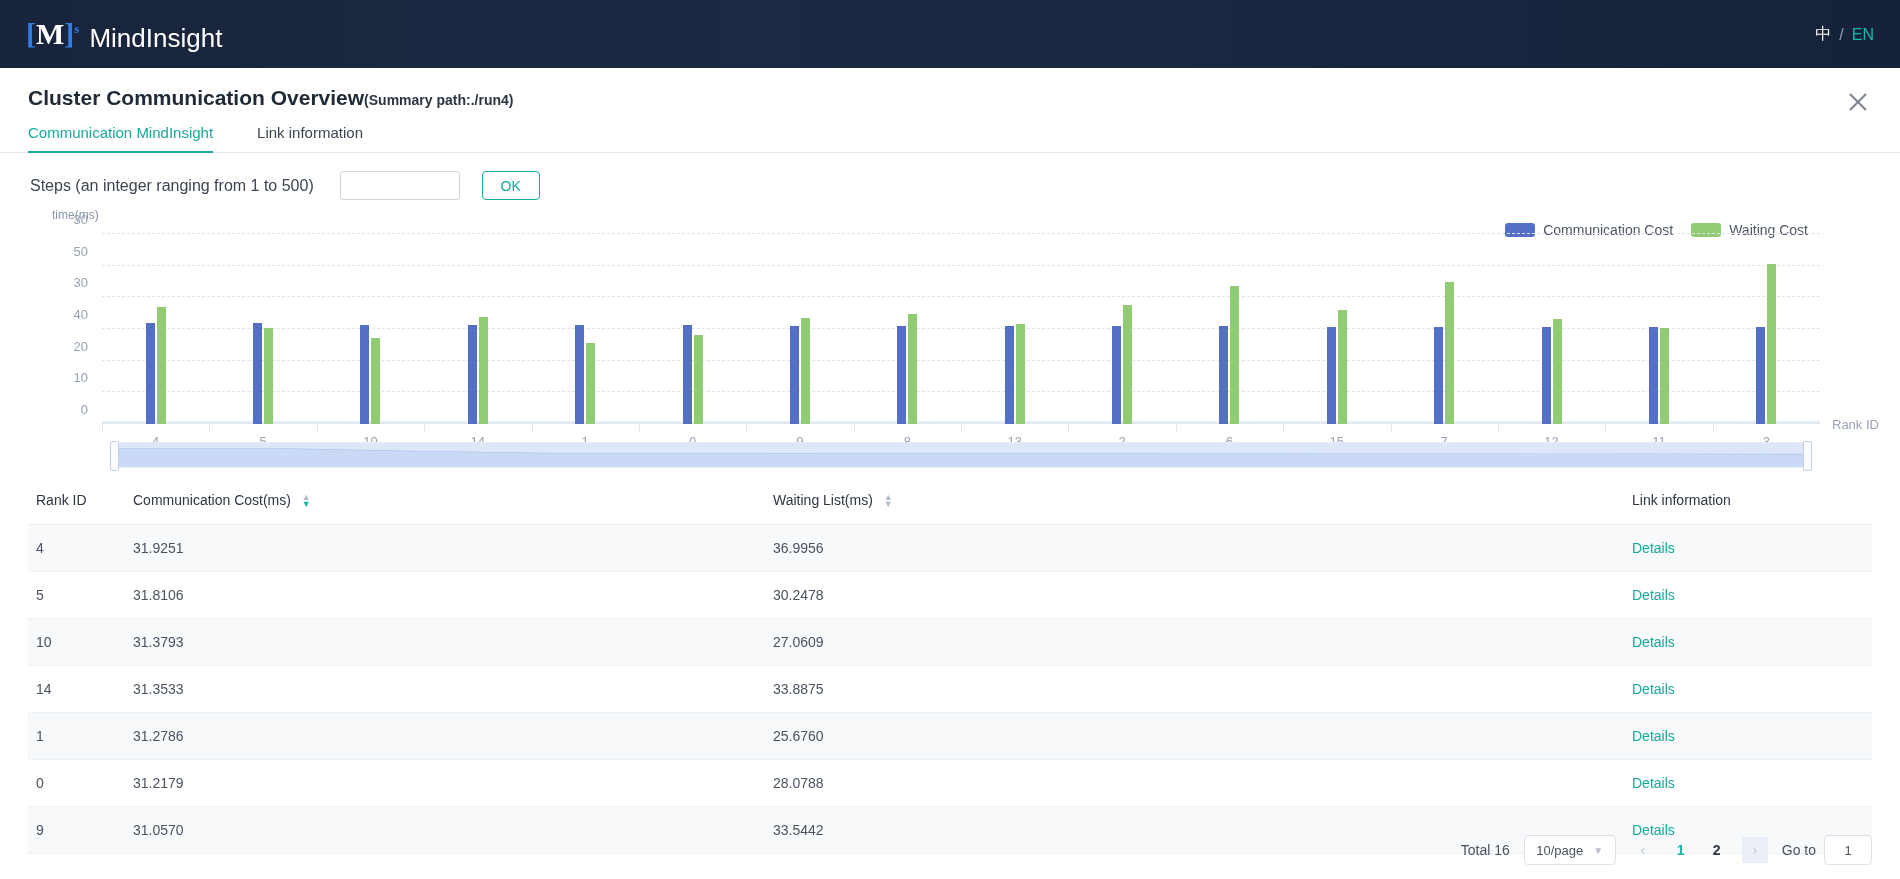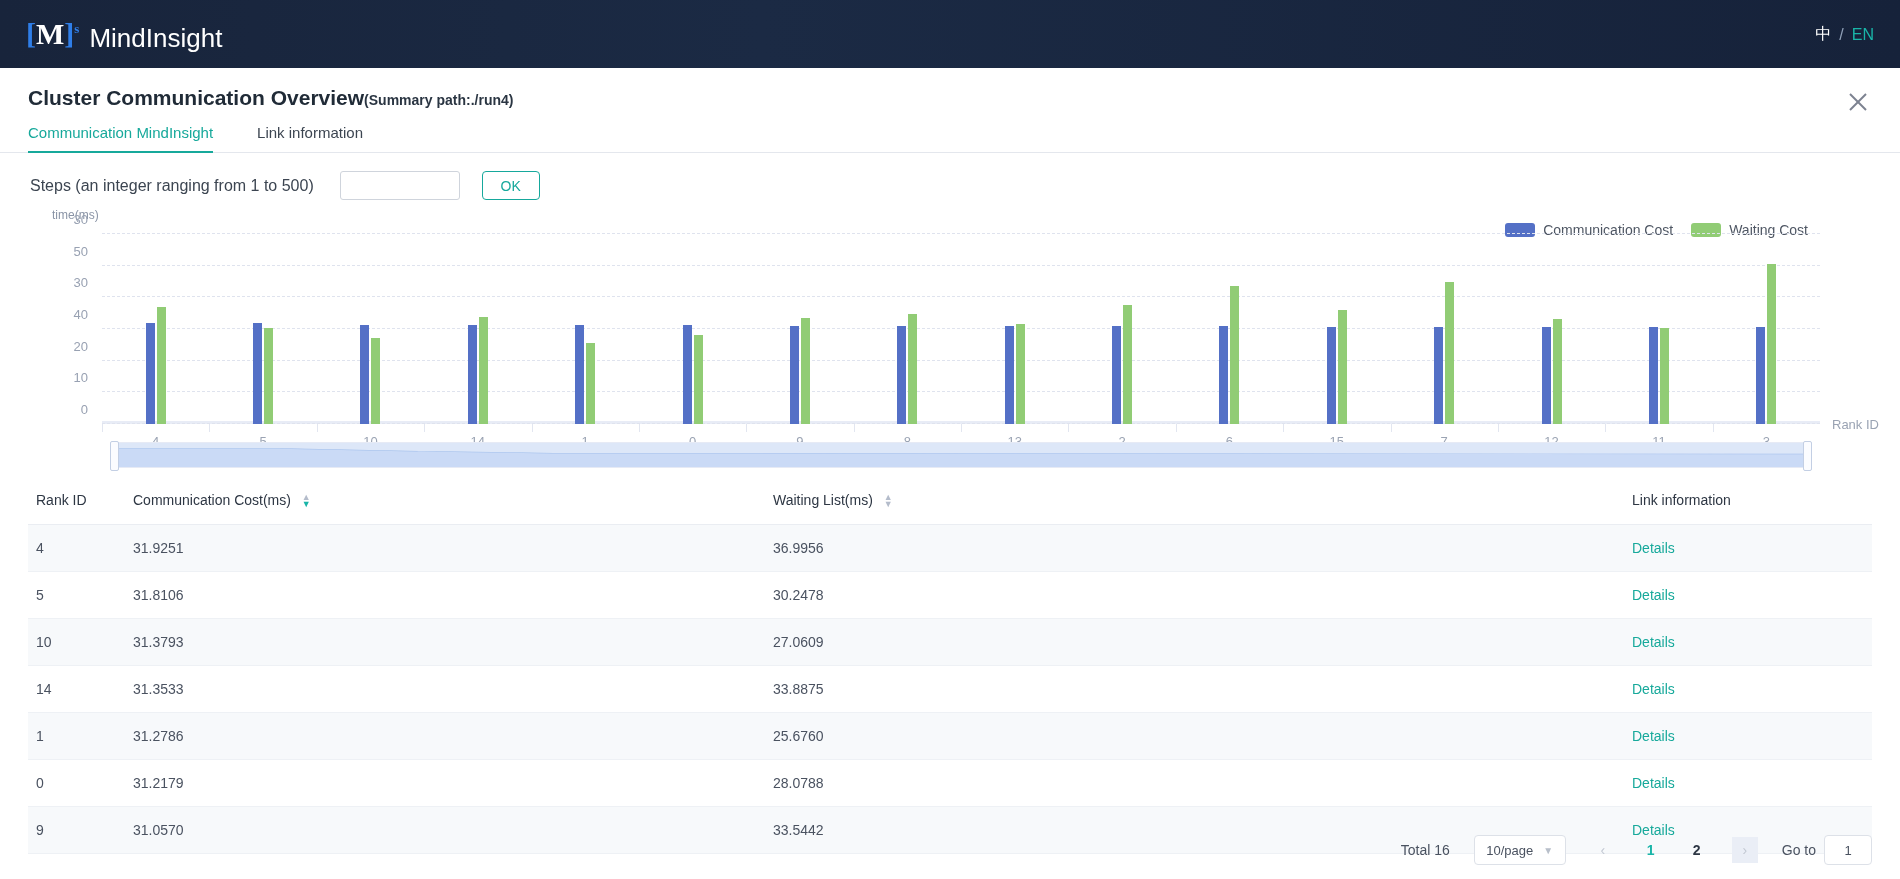--- a/index.html
+++ b/index.html
@@ -174,21 +174,21 @@
   .col-rank { width: 105px; padding-left: 8px; }
   .col-comm { width: 640px; }
   .col-wait { width: auto; }
   .col-link { width: 240px; }
   td.col-rank { padding-left: 8px; }
   .details-link { color: #17a99b; cursor: pointer; }
 
   
   #pagination {
     position: absolute; right: 28px; bottom: 14px;
-    display: flex; align-items: center; gap: 24px;
+    display: flex; align-items: center; gap: 14px;
     font-size: 14px; color: #4a5260;
   }
   #page-size {
     width: 92px; height: 30px; border: 1px solid #dde1e8; border-radius: 4px;
     display: flex; align-items: center; justify-content: center; gap: 10px;
     cursor: pointer; background: #fff; color: #4a5260; font-size: 13px;
   }
   #page-size .chev { color: #b8bfca; font-size: 10px; }
   .pg-arrow {
     width: 26px; height: 26px; display: flex; align-items: center;

